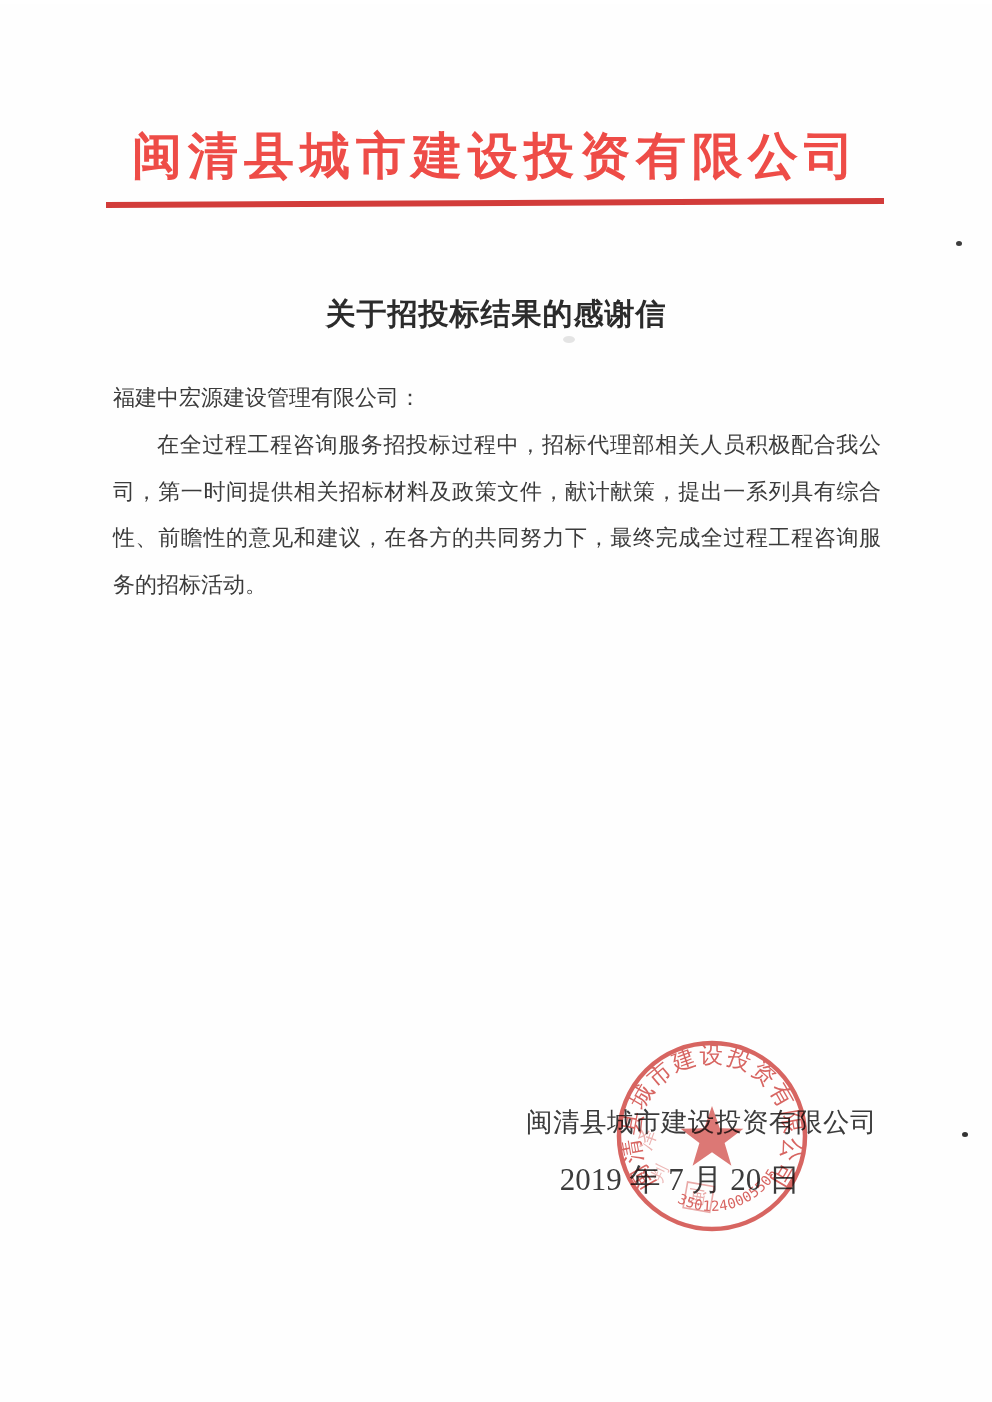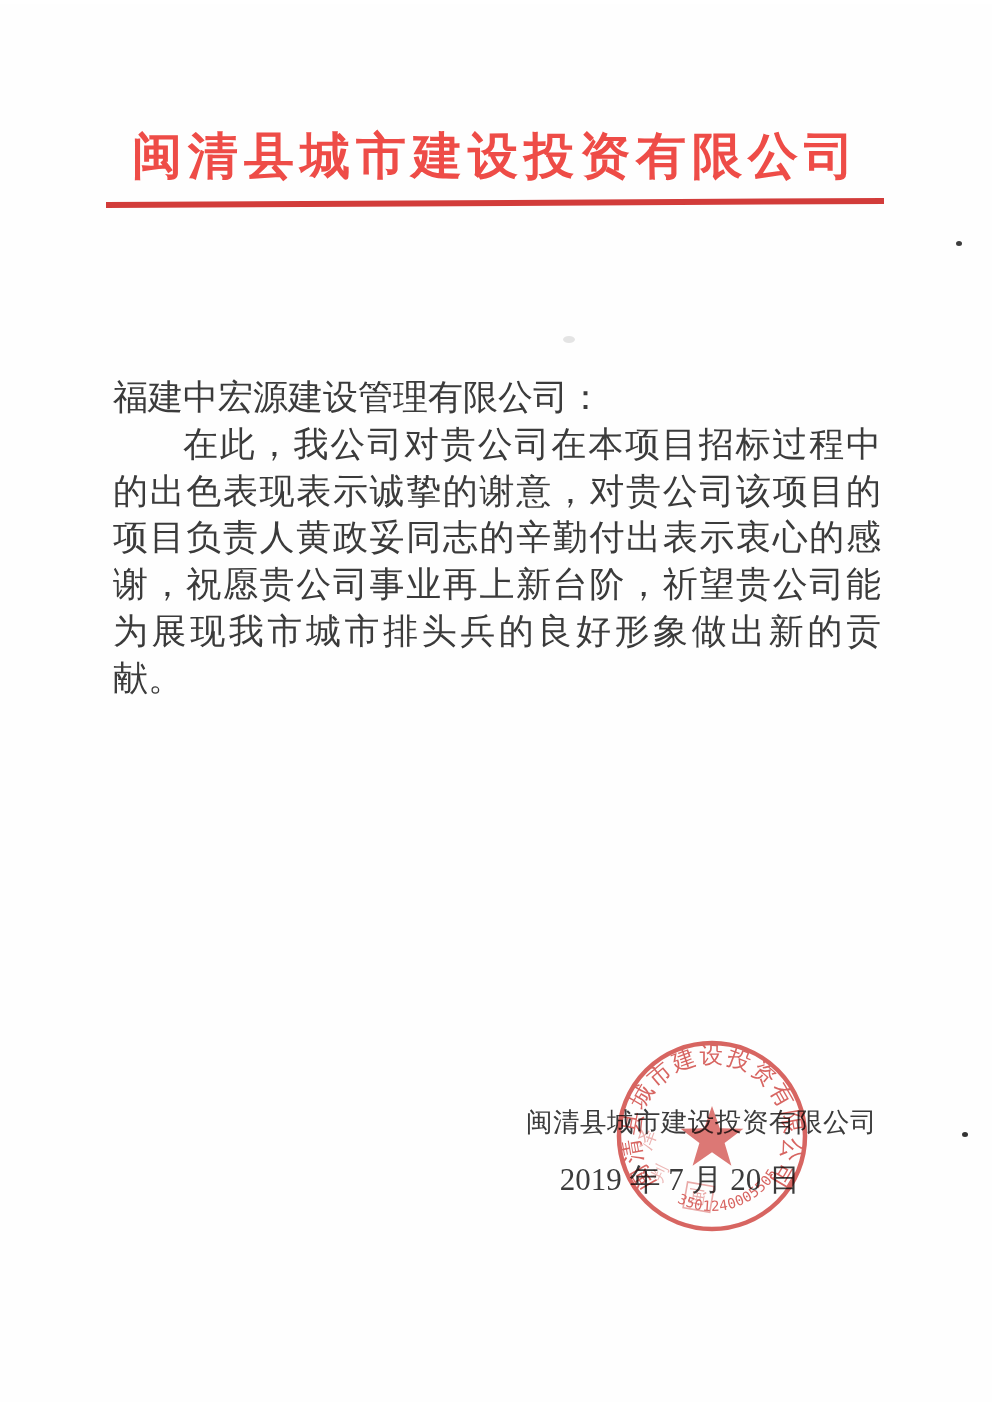--- a/index.html
+++ b/index.html
@@ -47,21 +47,21 @@
     font-weight: 600;
     letter-spacing: 1px;
     color: var(--title-ink, #2b2b2b);
   }
 
   
   .letter-body {
     position: absolute;
     top: 371px; left: 113px;
     width: 768px;
-    font-size: 35px;
+    font-size: 22px;
     line-height: 46.8px;
     text-align: justify;
     text-justify: inter-ideograph;
     color: var(--ink, #3b3b3b);
   }
   .letter-body p { margin: 0; padding: 0; }
   .letter-body p.para { text-indent: 2em; }
 
   
   .sig-company {
@@ -113,24 +113,25 @@
   .smudge  { left: 563px; top: 332px; width: 12px; height: 7px; background: #e4e4e4; }
 </style>
 </head>
 <body>
 
 <div class="page">
 
   <div class="letterhead-name">闽清县城市建设投资有限公司</div>
   <div class="letterhead-rule"></div>
 
+  <div class="doc-title">关于招投标结果的感谢信</div>
 
   <div class="letter-body">
     <p class="salutation">福建中宏源建设管理有限公司：</p>
-    <p class="para">在此，我公司对贵公司在本项目招标过程中的出色表现表示诚挚的谢意，对贵公司该项目的项目负责人黄政妥同志的辛勤付出表示衷心的感谢，祝愿贵公司事业再上新台阶，祈望贵公司能为展现我市城市排头兵的良好形象做出新的贡献。</p>
+    <p class="para">在全过程工程咨询服务招投标过程中，招标代理部相关人员积极配合我公司，第一时间提供相关招标材料及政策文件，献计献策，提出一系列具有综合性、前瞻性的意见和建议，在各方的共同努力下，最终完成全过程工程咨询服务的招标活动。</p>
   </div>
 
   <div class="sig-company">闽清县城市建设投资有限公司</div>
   <div class="sig-date">2019 年 7 月 20 日</div>
 
   <svg class="seal" viewBox="0 0 200 200" xmlns="http://www.w3.org/2000/svg">
     <circle class="seal-ring" cx="100" cy="100" r="93"></circle>
     <defs>
       <path id="sealTopArc" d="M 44.1 146.9 A 73 73 0 1 1 155.9 146.9"></path>
       <path id="sealBottomArc" d="M 64.8 166.2 A 75 75 0 0 0 166.2 135.2"></path>

